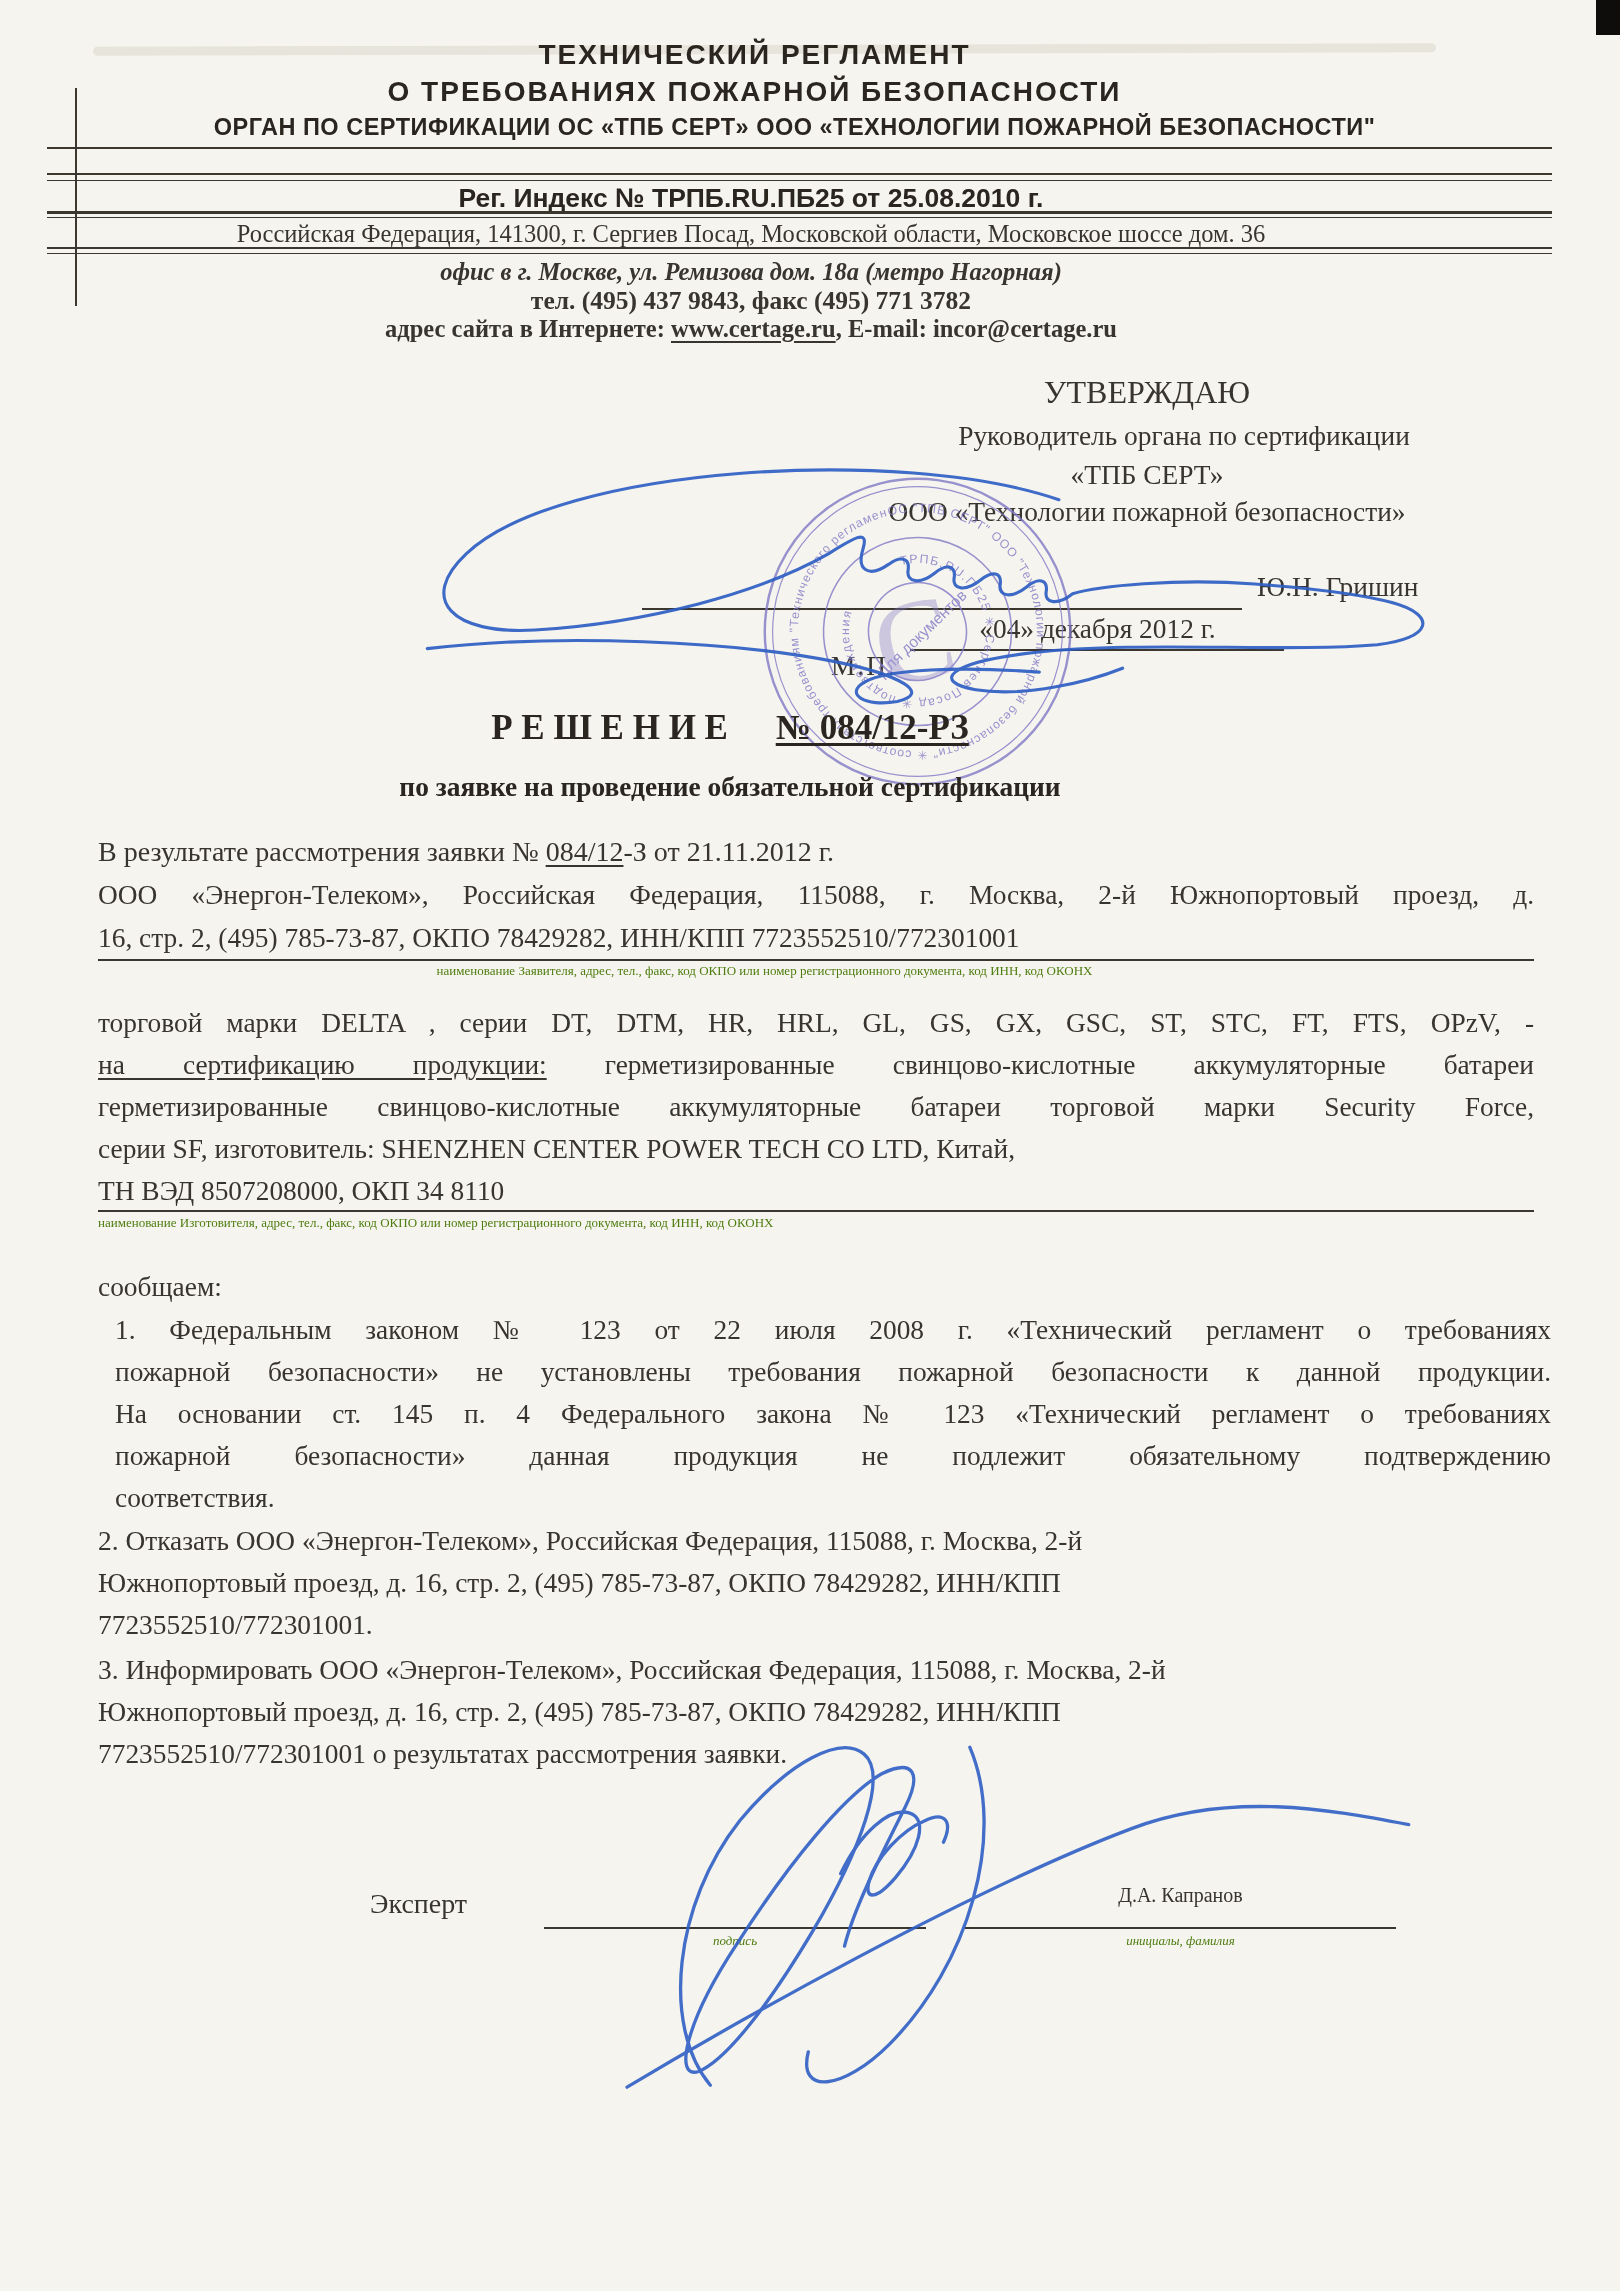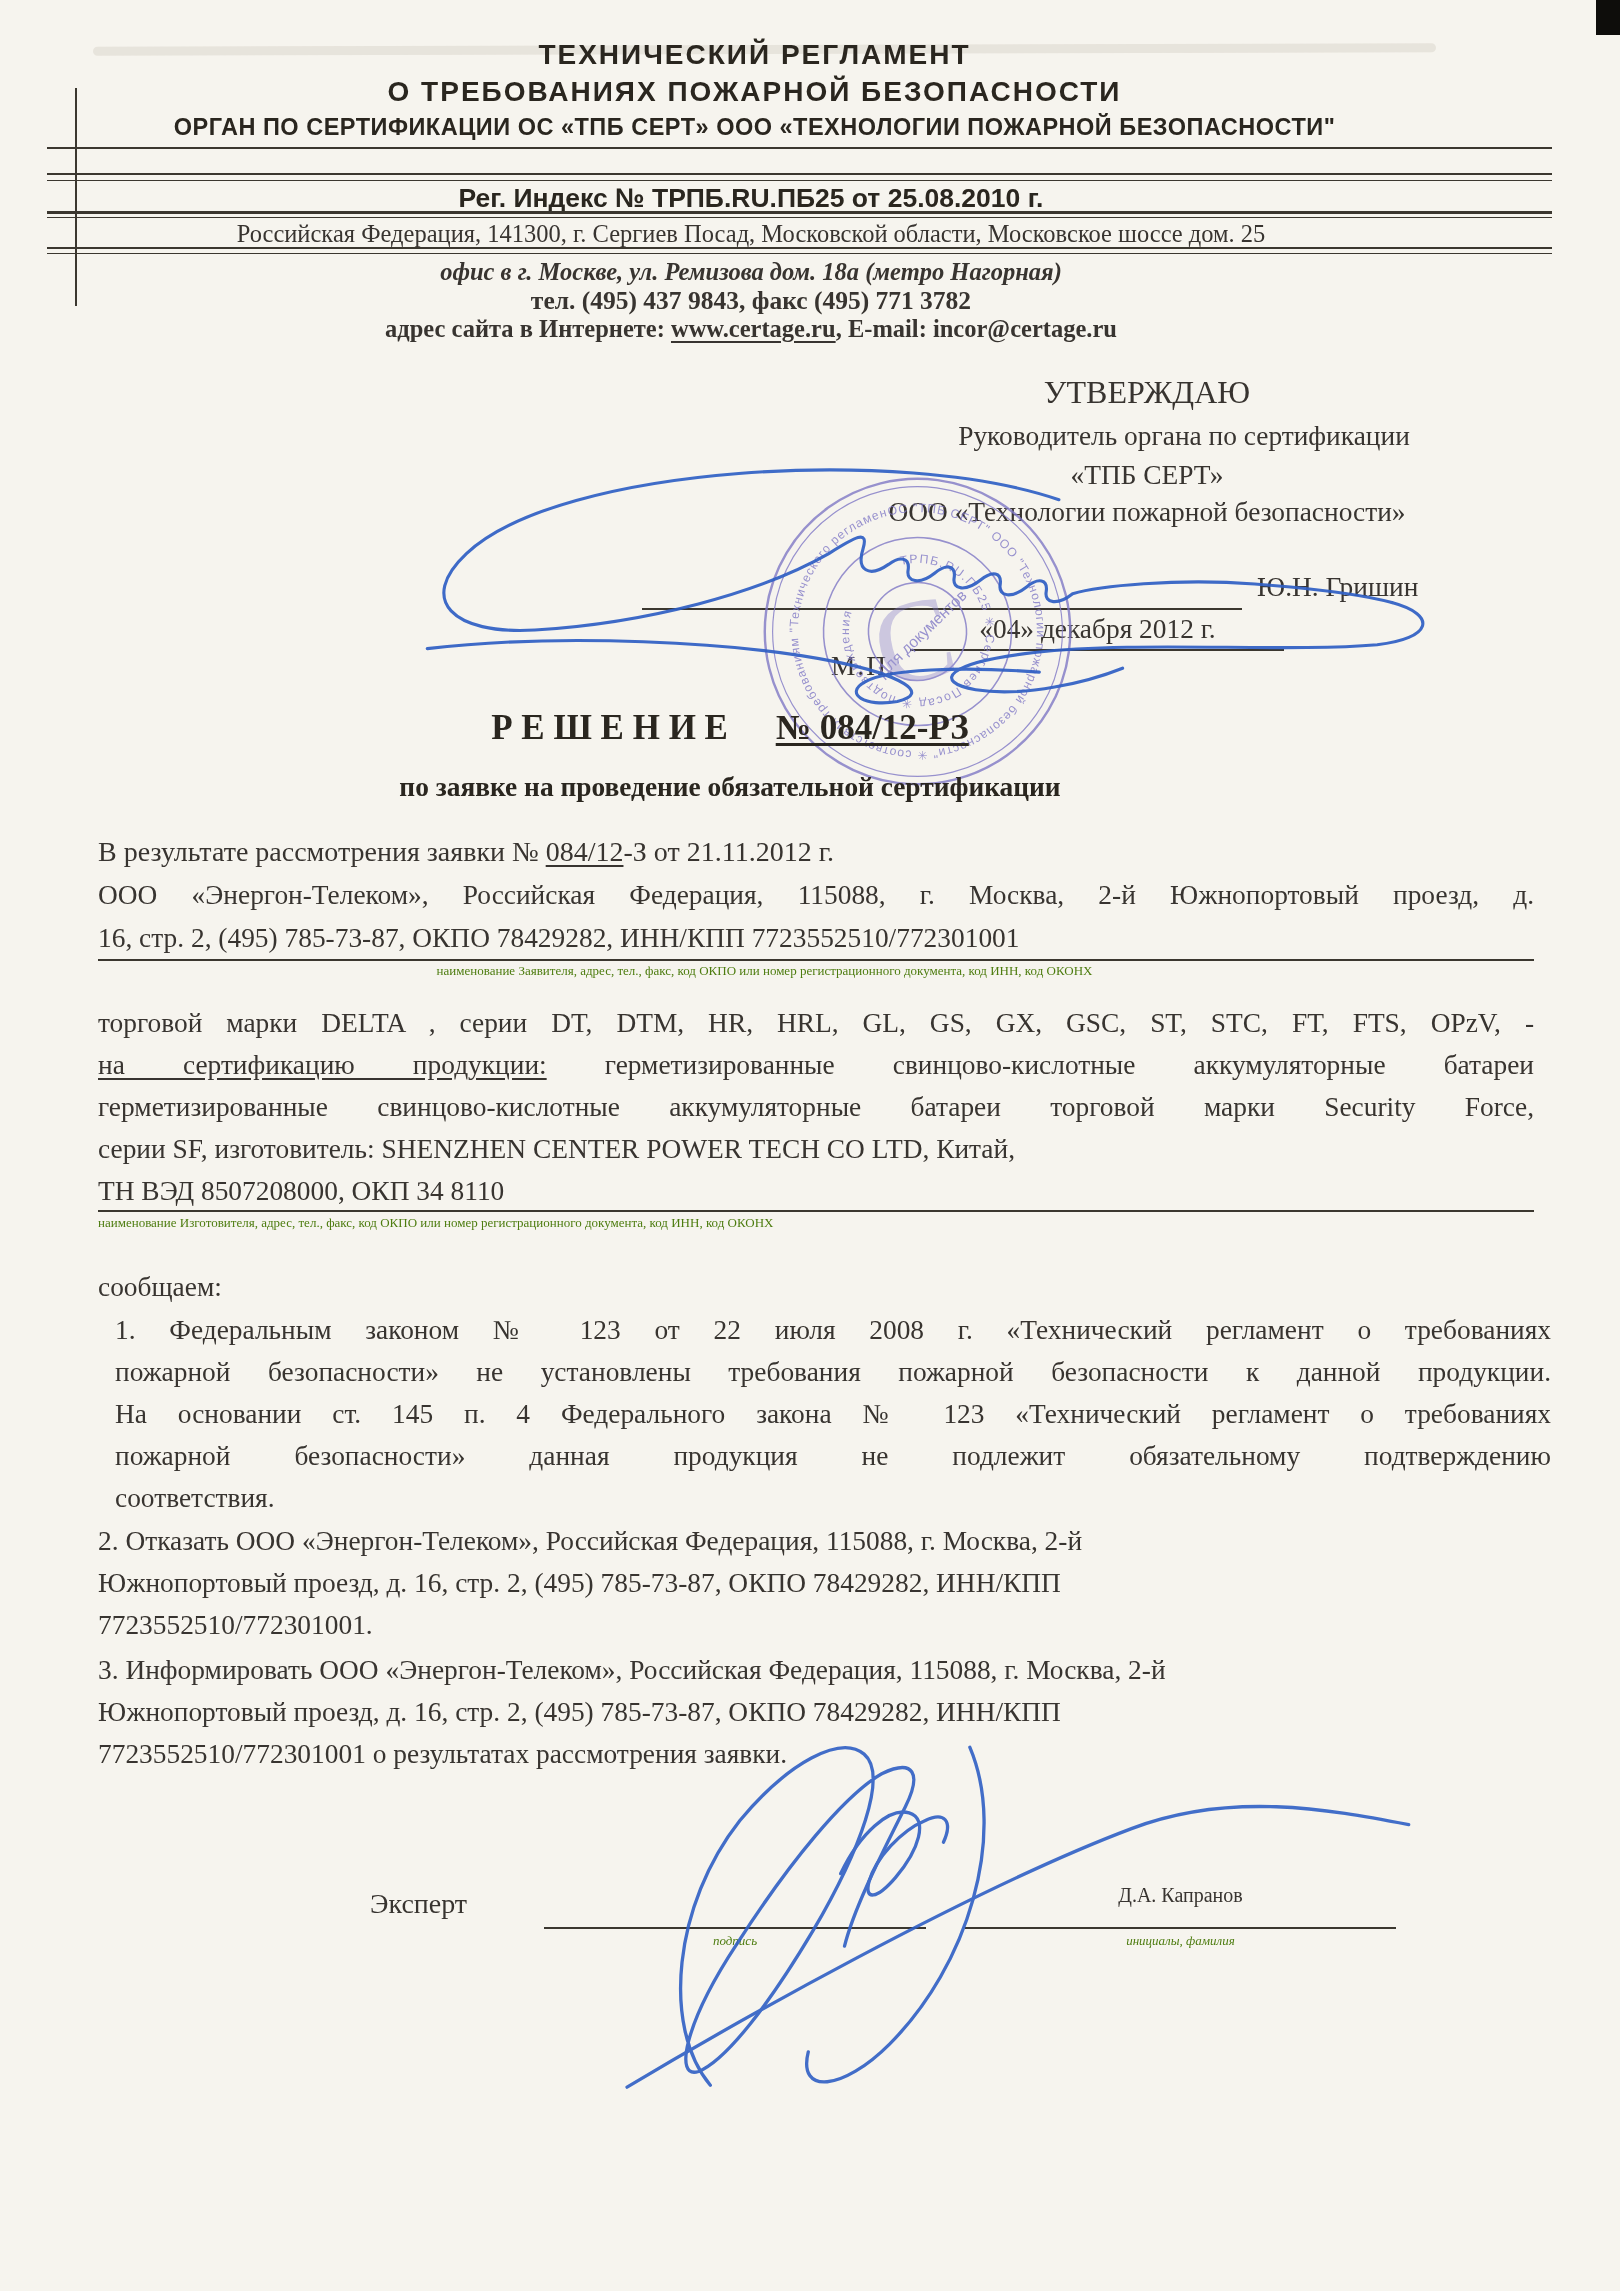--- a/index.html
+++ b/index.html
@@ -27,32 +27,32 @@
 <body>
 
 <div class="page">
 
   <div class="abs" style="left:1596px;top:0;width:24.5px;height:35px;background:#0e0d0b;"></div>
   <div class="smear" style="left:93px;top:45px;width:1343px;height:8.8px;transform:rotate(-0.15deg);"></div>
 
   <div>
     <div class="abs sans b ink ctr" style="left:0;top:39px;width:1509px;font-size:28px;letter-spacing:2px;">ТЕХНИЧЕСКИЙ РЕГЛАМЕНТ</div>
     <div class="abs sans b ink ctr" style="left:0;top:76px;width:1509px;font-size:28px;letter-spacing:2px;">О ТРЕБОВАНИЯХ ПОЖАРНОЙ БЕЗОПАСНОСТИ</div>
-    <div class="abs sans b ink ctr" style="left:0;top:114px;width:1509px;font-size:23.5px;letter-spacing:0.5px;">ОРГАН ПО СЕРТИФИКАЦИИ ОС «ТПБ СЕРТ»  ООО «ТЕХНОЛОГИИ ПОЖАРНОЙ БЕЗОПАСНОСТИ"</div>
+    <div class="abs sans b ink ctr" style="left:0;top:114px;width:1509px;font-size:23.5px;letter-spacing:0.5px;padding-left:40px;">ОРГАН ПО СЕРТИФИКАЦИИ ОС «ТПБ СЕРТ»  ООО «ТЕХНОЛОГИИ ПОЖАРНОЙ БЕЗОПАСНОСТИ"</div>
 
     <div class="rule" style="left:47px;top:147px;width:1505px;height:2px;"></div>
     <div class="rule" style="left:47px;top:173px;width:1505px;height:2px;"></div>
     <div class="rule" style="left:47px;top:180px;width:1505px;height:1px;"></div>
 
     <div class="abs sans b ink ctr" style="left:0;top:183px;width:1502px;font-size:26.5px;">Рег. Индекс № ТРПБ.RU.ПБ25 от 25.08.2010 г.</div>
 
     <div class="rule" style="left:47px;top:211px;width:1505px;height:2.9px;"></div>
     <div class="rule" style="left:47px;top:217px;width:1505px;height:1px;"></div>
 
-    <div class="abs ser ctr" style="left:0;top:220px;width:1502px;font-size:24.5px;">Российская Федерация, 141300, г. Сергиев Посад, Московской области,  Московское шоссе дом. 25</div>
+    <div class="abs ser ctr" style="left:0;top:220px;width:1502px;font-size:24.5px;">Российская Федерация, 141300, г. Сергиев Посад, Московской области,  Московское шоссе дом. 36</div>
 
     <div class="rule" style="left:47px;top:247px;width:1505px;height:2px;"></div>
     <div class="rule" style="left:47px;top:253px;width:1505px;height:1px;"></div>
 
     <div class="abs ser b i ctr" style="left:0;top:258px;width:1502px;font-size:24.5px;">офис в г. Москве, ул. Ремизова дом. 18а (метро Нагорная)</div>
     <div class="abs ser b ctr" style="left:0;top:286px;width:1502px;font-size:25.5px;">тел. (495) 437 9843, факс (495) 771 3782</div>
     <div class="abs ser b ctr" style="left:0;top:315px;width:1502px;font-size:24.5px;">
       <span>адрес сайта в Интернете: </span><span class="u">www.certage.ru</span><span>, E-mail: </span><span>incor@certage.ru</span>
     </div>
 

